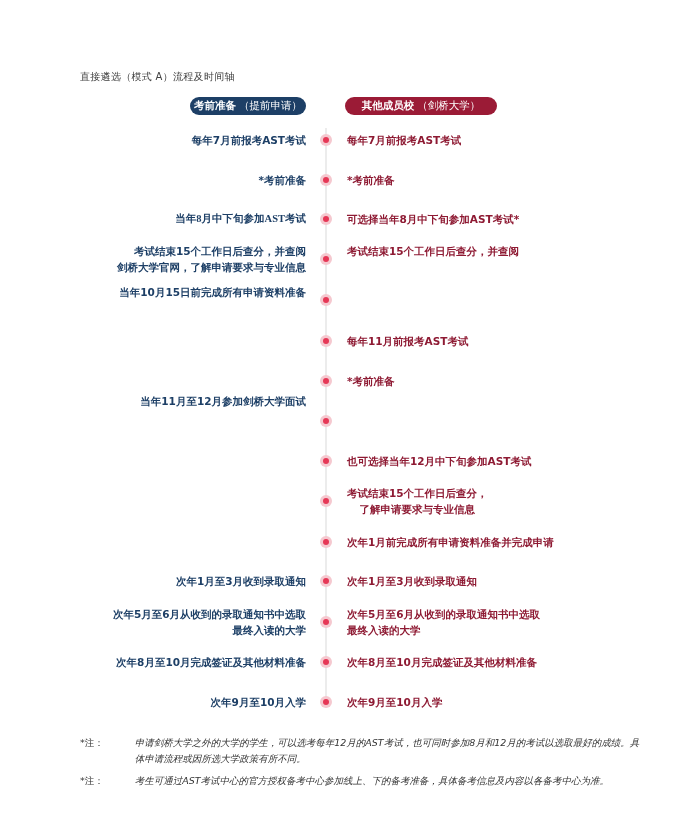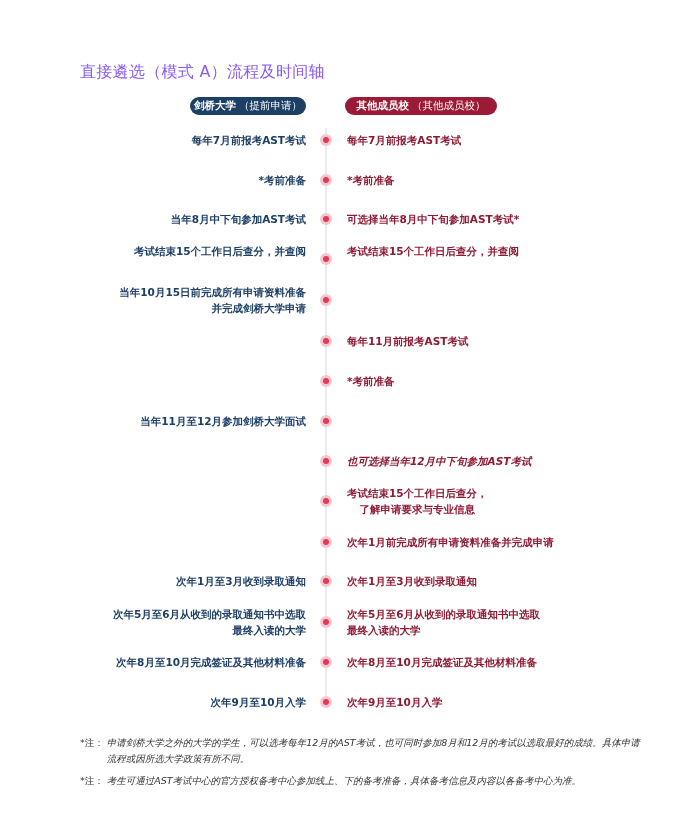--- a/index.html
+++ b/index.html
@@ -1,21 +1,21 @@
 <!DOCTYPE html>
 <html><head>
   <meta charset="utf-8">
   <style>
     * { margin: 0; padding: 0; box-sizing: border-box; }
     html, body { width: 700px; height: 824px; background: #ffffff; overflow: hidden; }
     body { font-family: "DejaVu Sans", "Liberation Sans", sans-serif; position: relative; }
 
     .page-title {
-      position: absolute; left: 80px; top: 62px;
-      font-size: 16px; color: #8b5cf6; letter-spacing: 0.3px;
+      position: absolute; left: 80px; top: 70px;
+      font-size: 10px; color: #404040; letter-spacing: 0.3px;
     }
 
     .col-header {
       position: absolute; top: 97px; height: 18px; border-radius: 9px;
       color: #ffffff; font-size: 10.5px; font-weight: bold;
       display: flex; align-items: center; justify-content: center;
       padding: 0 10px; white-space: nowrap;
     }
     .col-header .paren { font-weight: normal; margin-left: 3px; }
     .col-header.left { left: 190px; width: 116px; background: #1d3f66; }
@@ -46,34 +46,34 @@
       white-space: nowrap;
     }
     .line { display: block; }
 
     .notes { position: absolute; left: 80px; top: 735px; width: 560px; }
     .note {
       font-size: 9.5px; color: #333333; line-height: 16px; font-style: italic;
       display: flex; margin-bottom: 6px;
     }
     .note .prefix { font-style: normal; white-space: nowrap; margin-right: 3px; }
-    .note .body { flex: 1; }
+    .note .body { flex: 1; margin-left: 28px; }
   </style>
 </head>
 <body>
 
 <div class="page-title">直接遴选（模式 A）流程及时间轴</div>
 
 <div class="col-header left">
-  <span>剑桥大学</span>
+  <span>考前准备</span>
     <span class="paren">（提前申请）</span>
 </div>
 <div class="col-header right">
   <span>其他成员校</span>
-    <span class="paren">（其他成员校）</span>
+    <span class="paren">（剑桥大学）</span>
 </div>
 
 <div class="timeline-line"></div>
 
 <div id="rows">
     <div class="row" style="top: 0px;">
       <div class="dot" style="top: 134px;"></div>
       <div class="txt-left" style="top: 132px;">
         <span class="line">每年7月前报考AST考试</span>
       </div>
@@ -85,64 +85,64 @@
       <div class="dot" style="top: 174px;"></div>
       <div class="txt-left" style="top: 172px;">
         <span class="line">*考前准备</span>
       </div>
       <div class="txt-right" style="top: 172px;">
         <span class="line">*考前准备</span>
       </div>
     </div>
     <div class="row" style="top: 0px;">
       <div class="dot" style="top: 213px;"></div>
-      <div class="txt-left" style="top: 211px;">
+      <div class="txt-left" style="top: 211px; font-family: Liberation Serif, serif;">
         <span class="line">当年8月中下旬参加AST考试</span>
       </div>
       <div class="txt-right" style="top: 211px;">
         <span class="line">可选择当年8月中下旬参加AST考试*</span>
       </div>
     </div>
     <div class="row" style="top: 0px;">
       <div class="dot" style="top: 253px;"></div>
       <div class="txt-left" style="top: 243px;">
         <span class="line">考试结束15个工作日后查分，并查阅</span>
+        <span class="line">剑桥大学官网，了解申请要求与专业信息</span>
       </div>
       <div class="txt-right" style="top: 243px;">
         <span class="line">考试结束15个工作日后查分，并查阅</span>
       </div>
     </div>
     <div class="row" style="top: 0px;">
       <div class="dot" style="top: 294px;"></div>
       <div class="txt-left" style="top: 284px; text-align: right;">
         <span class="line">当年10月15日前完成所有申请资料准备</span>
-        <span class="line">并完成剑桥大学申请</span>
       </div>
     </div>
     <div class="row" style="top: 0px;">
       <div class="dot" style="top: 335px;"></div>
       <div class="txt-right" style="top: 333px;">
         <span class="line">每年11月前报考AST考试</span>
       </div>
     </div>
     <div class="row" style="top: 0px;">
       <div class="dot" style="top: 375px;"></div>
       <div class="txt-right" style="top: 373px;">
         <span class="line">*考前准备</span>
       </div>
     </div>
     <div class="row" style="top: 0px;">
       <div class="dot" style="top: 415px;"></div>
-      <div class="txt-left" style="top: 413px;">
+      <div class="txt-left" style="top: 393px;">
         <span class="line">当年11月至12月参加剑桥大学面试</span>
       </div>
     </div>
     <div class="row" style="top: 0px;">
       <div class="dot" style="top: 455px;"></div>
-      <div class="txt-right" style="top: 453px; font-style: italic;">
+      <div class="txt-right" style="top: 453px;">
         <span class="line">也可选择当年12月中下旬参加AST考试</span>
       </div>
     </div>
     <div class="row" style="top: 0px;">
       <div class="dot" style="top: 495px;"></div>
       <div class="txt-right" style="top: 485px; text-align: center;">
         <span class="line">考试结束15个工作日后查分，</span>
         <span class="line">了解申请要求与专业信息</span>
       </div>
     </div>

